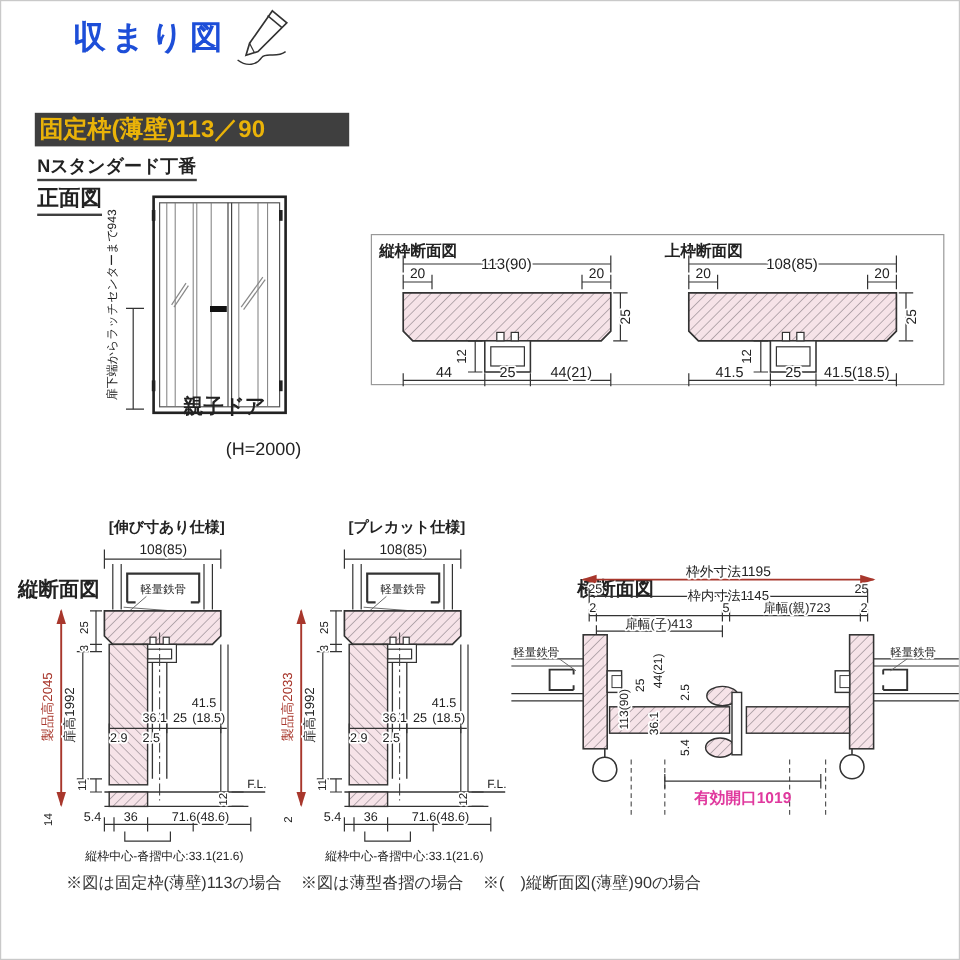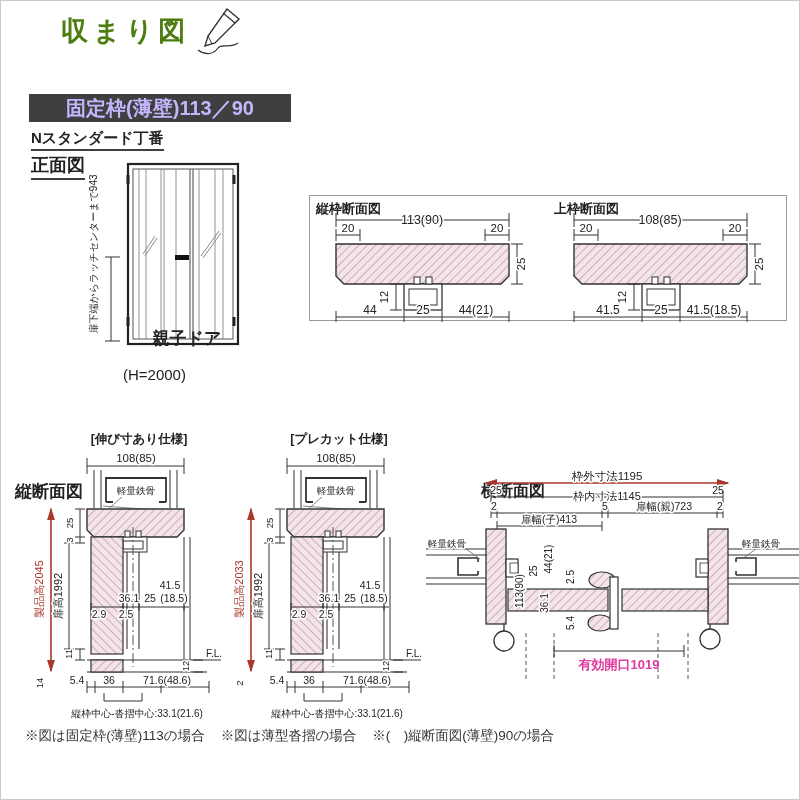--- a/index.html
+++ b/index.html
@@ -5,36 +5,36 @@
   :root{
     --red:#a8372c; --magenta:#e0399e; --bar_bg:#3f3f3f;
     --hatch_fill:#f6e3e8; --line:#2b2b2b;
   }
   html,body{margin:0;padding:0;background:#fff;}
   .page{position:relative;width:800px;height:800px;background:#fff;
         border:1px solid #c9c9c9;box-sizing:border-box;overflow:hidden;
         font-family:"Liberation Sans",sans-serif;color:#222;}
   .abs{position:absolute;}
   .page-title{left:60px;top:12px;font-size:27px;font-weight:600;
-              letter-spacing:5px;color:#4d7c0f;}
+              letter-spacing:5px;color:#1d4ed8;}
   .bar{left:28px;top:93px;width:262px;height:28px;background:var(--bar_bg);
-       color:#c4b5fd;font-size:20px;font-weight:bold;line-height:28px;
-       padding:0 16px;box-sizing:border-box;white-space:nowrap;text-align:center;}
+       color:#eab308;font-size:20px;font-weight:bold;line-height:28px;
+       padding:0 4px;box-sizing:border-box;white-space:nowrap;}
   .ul-label{font-weight:bold;border-bottom:2px solid #404040;padding-bottom:1px;
             white-space:nowrap;}
   .hinge-label{left:30px;top:128px;font-size:15px;}
   .front-label{left:30px;top:152px;font-size:18px;}
   .door-caption{left:130px;top:326px;width:112px;text-align:center;
                 font-size:17px;font-weight:bold;}
-  .door-caption-sub{left:122px;top:365px;width:128px;text-align:left;font-size:15px;}
+  .door-caption-sub{left:122px;top:365px;width:128px;text-align:right;font-size:15px;}
   .section-box{left:308px;top:194px;width:478px;height:126px;
                border:1px solid #999;box-sizing:border-box;}
   .vsec-label{left:14px;top:479px;font-size:17px;font-weight:bold;}
   .hsec-label{left:480px;top:456px;font-size:16px;font-weight:bold;margin-top:24px;}
-  .notes{left:24px;top:726px;display:flex;gap:16px;font-size:13.5px;
+  .notes{left:54px;top:726px;display:flex;gap:16px;font-size:13.5px;
          white-space:nowrap;color:#333;}
   svg{display:block;}
   svg text{font-family:"Liberation Sans",sans-serif;fill:#222;}
   .halo{paint-order:stroke;stroke:#fff;stroke-width:3px;stroke-linejoin:round;}
   .bold{font-weight:bold;}
   .dl{stroke:#333;stroke-width:1;}
   .tk{stroke:#333;stroke-width:1;}
   .ol{stroke:#333;fill:none;}
   .thin{stroke:#666;stroke-width:.8;}
   .red-line{stroke:var(--red);stroke-width:1.6;}

